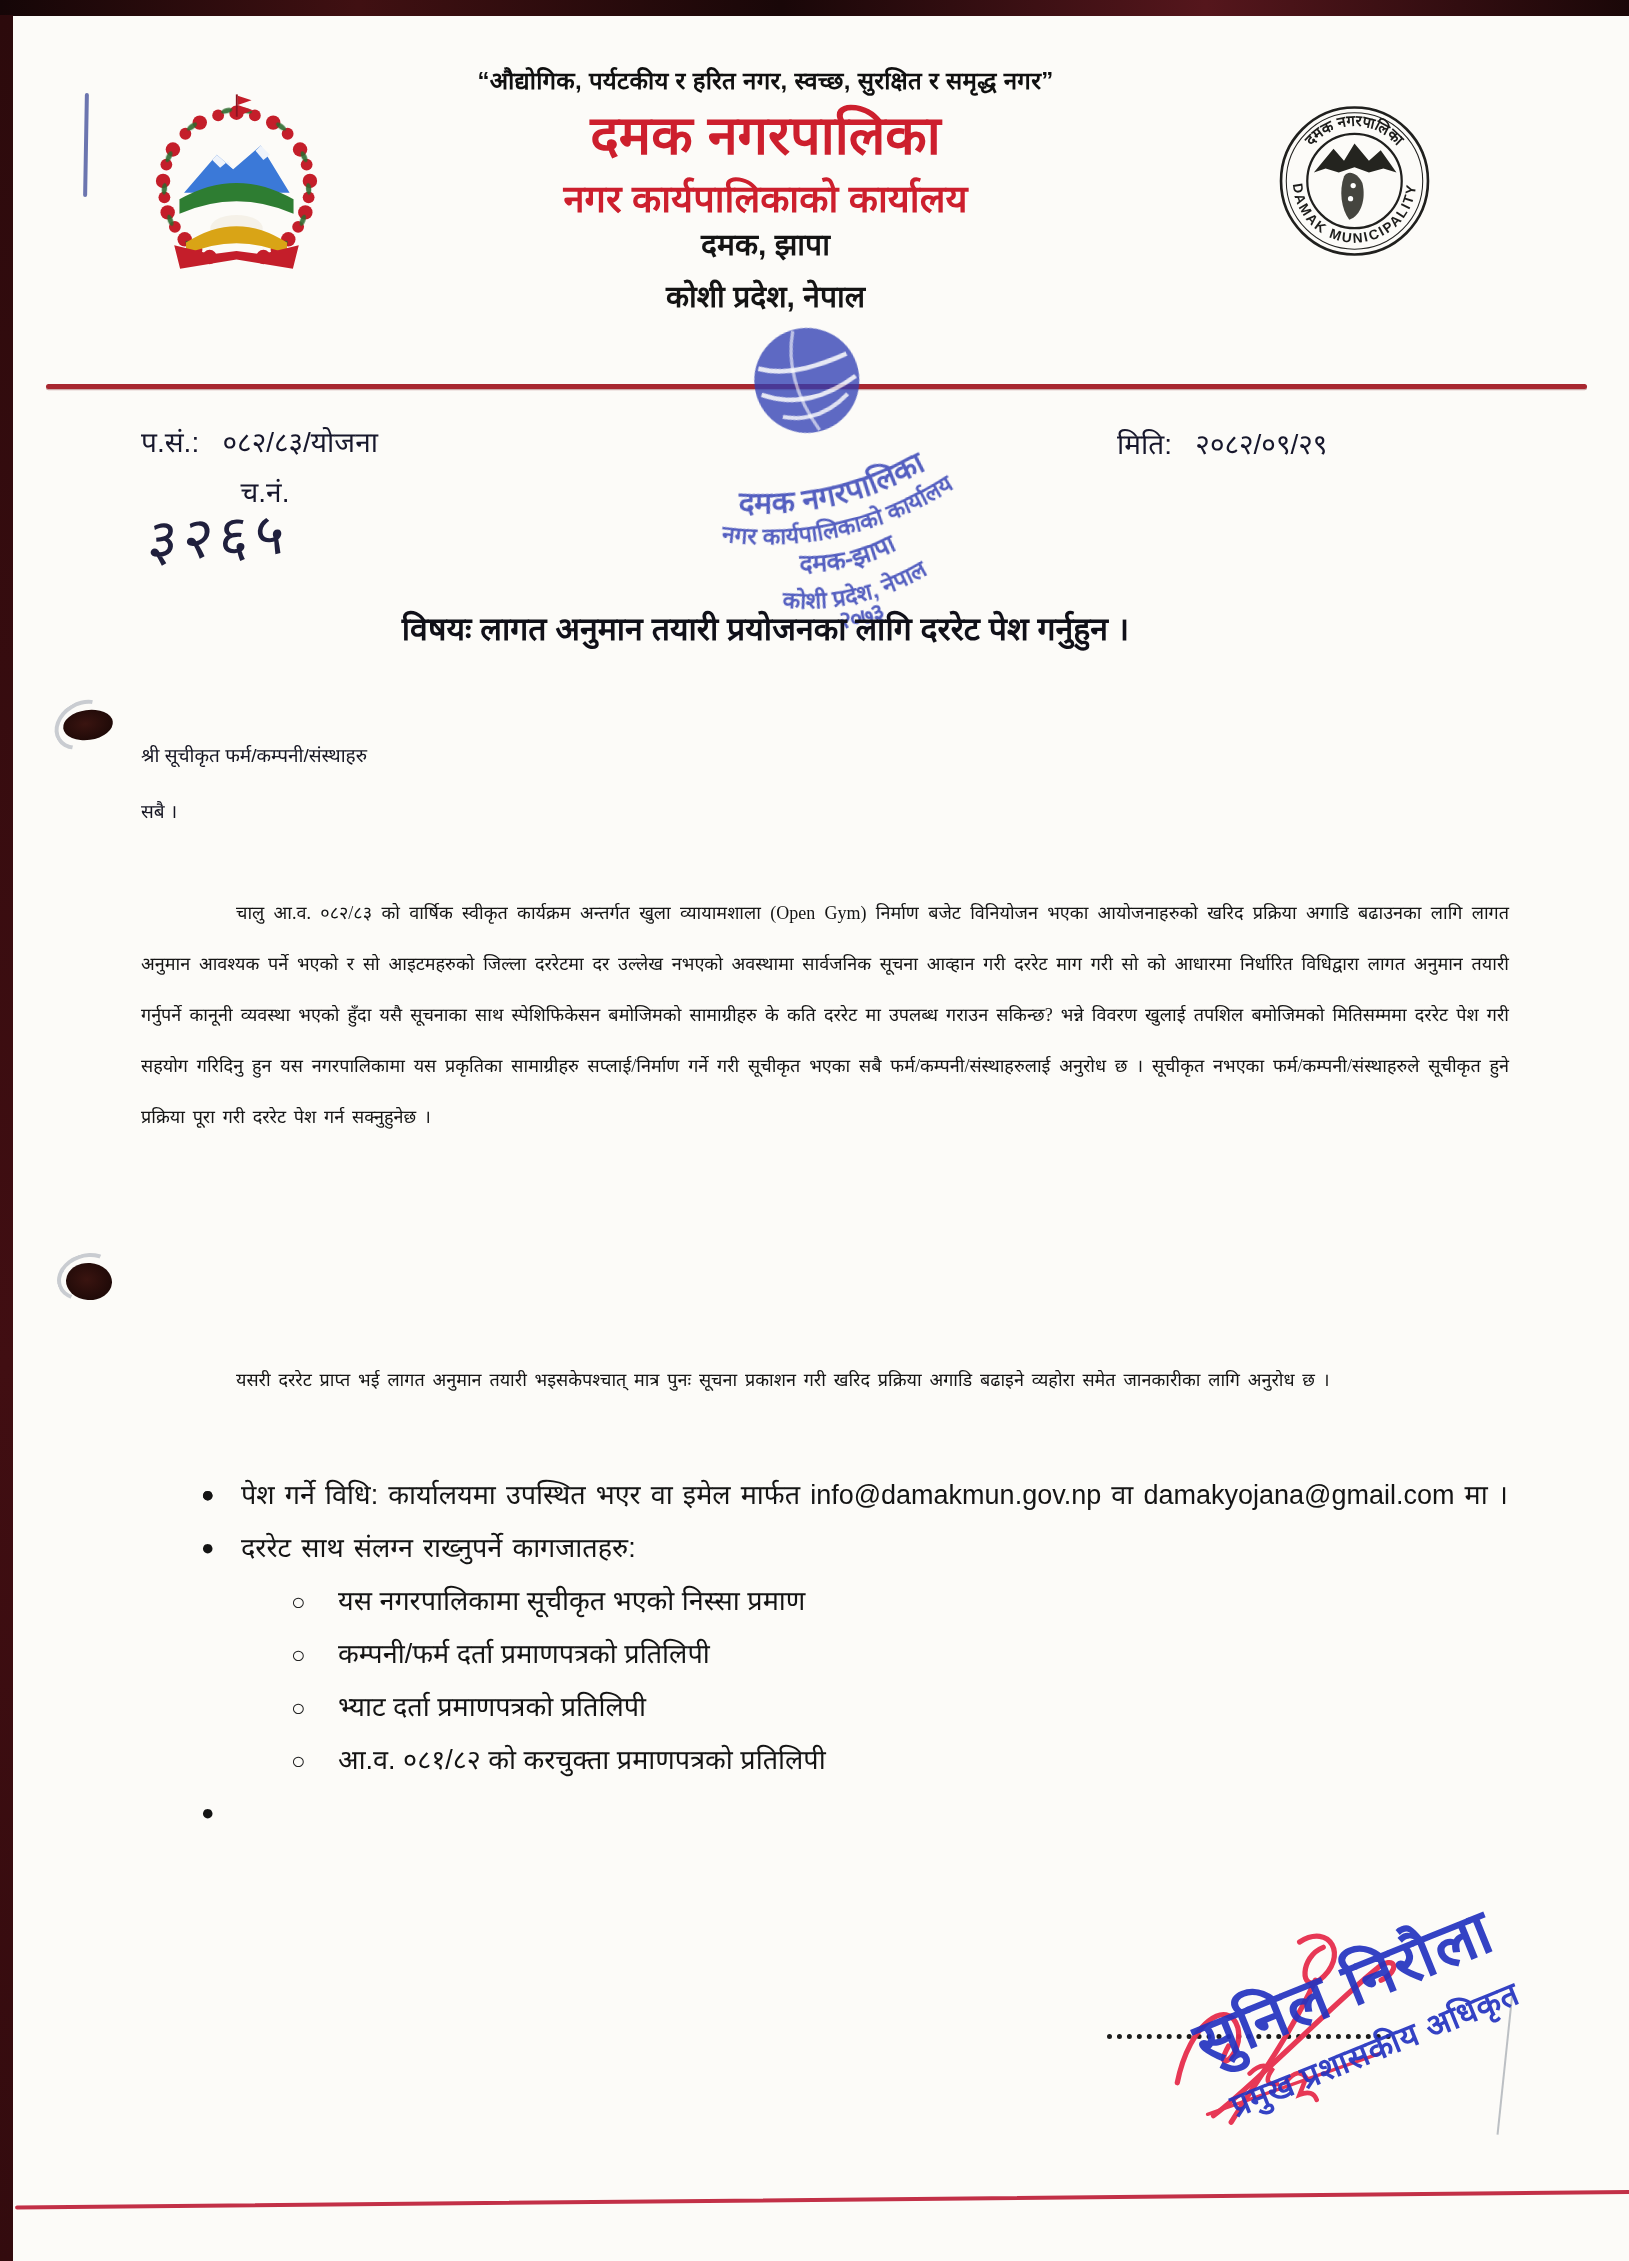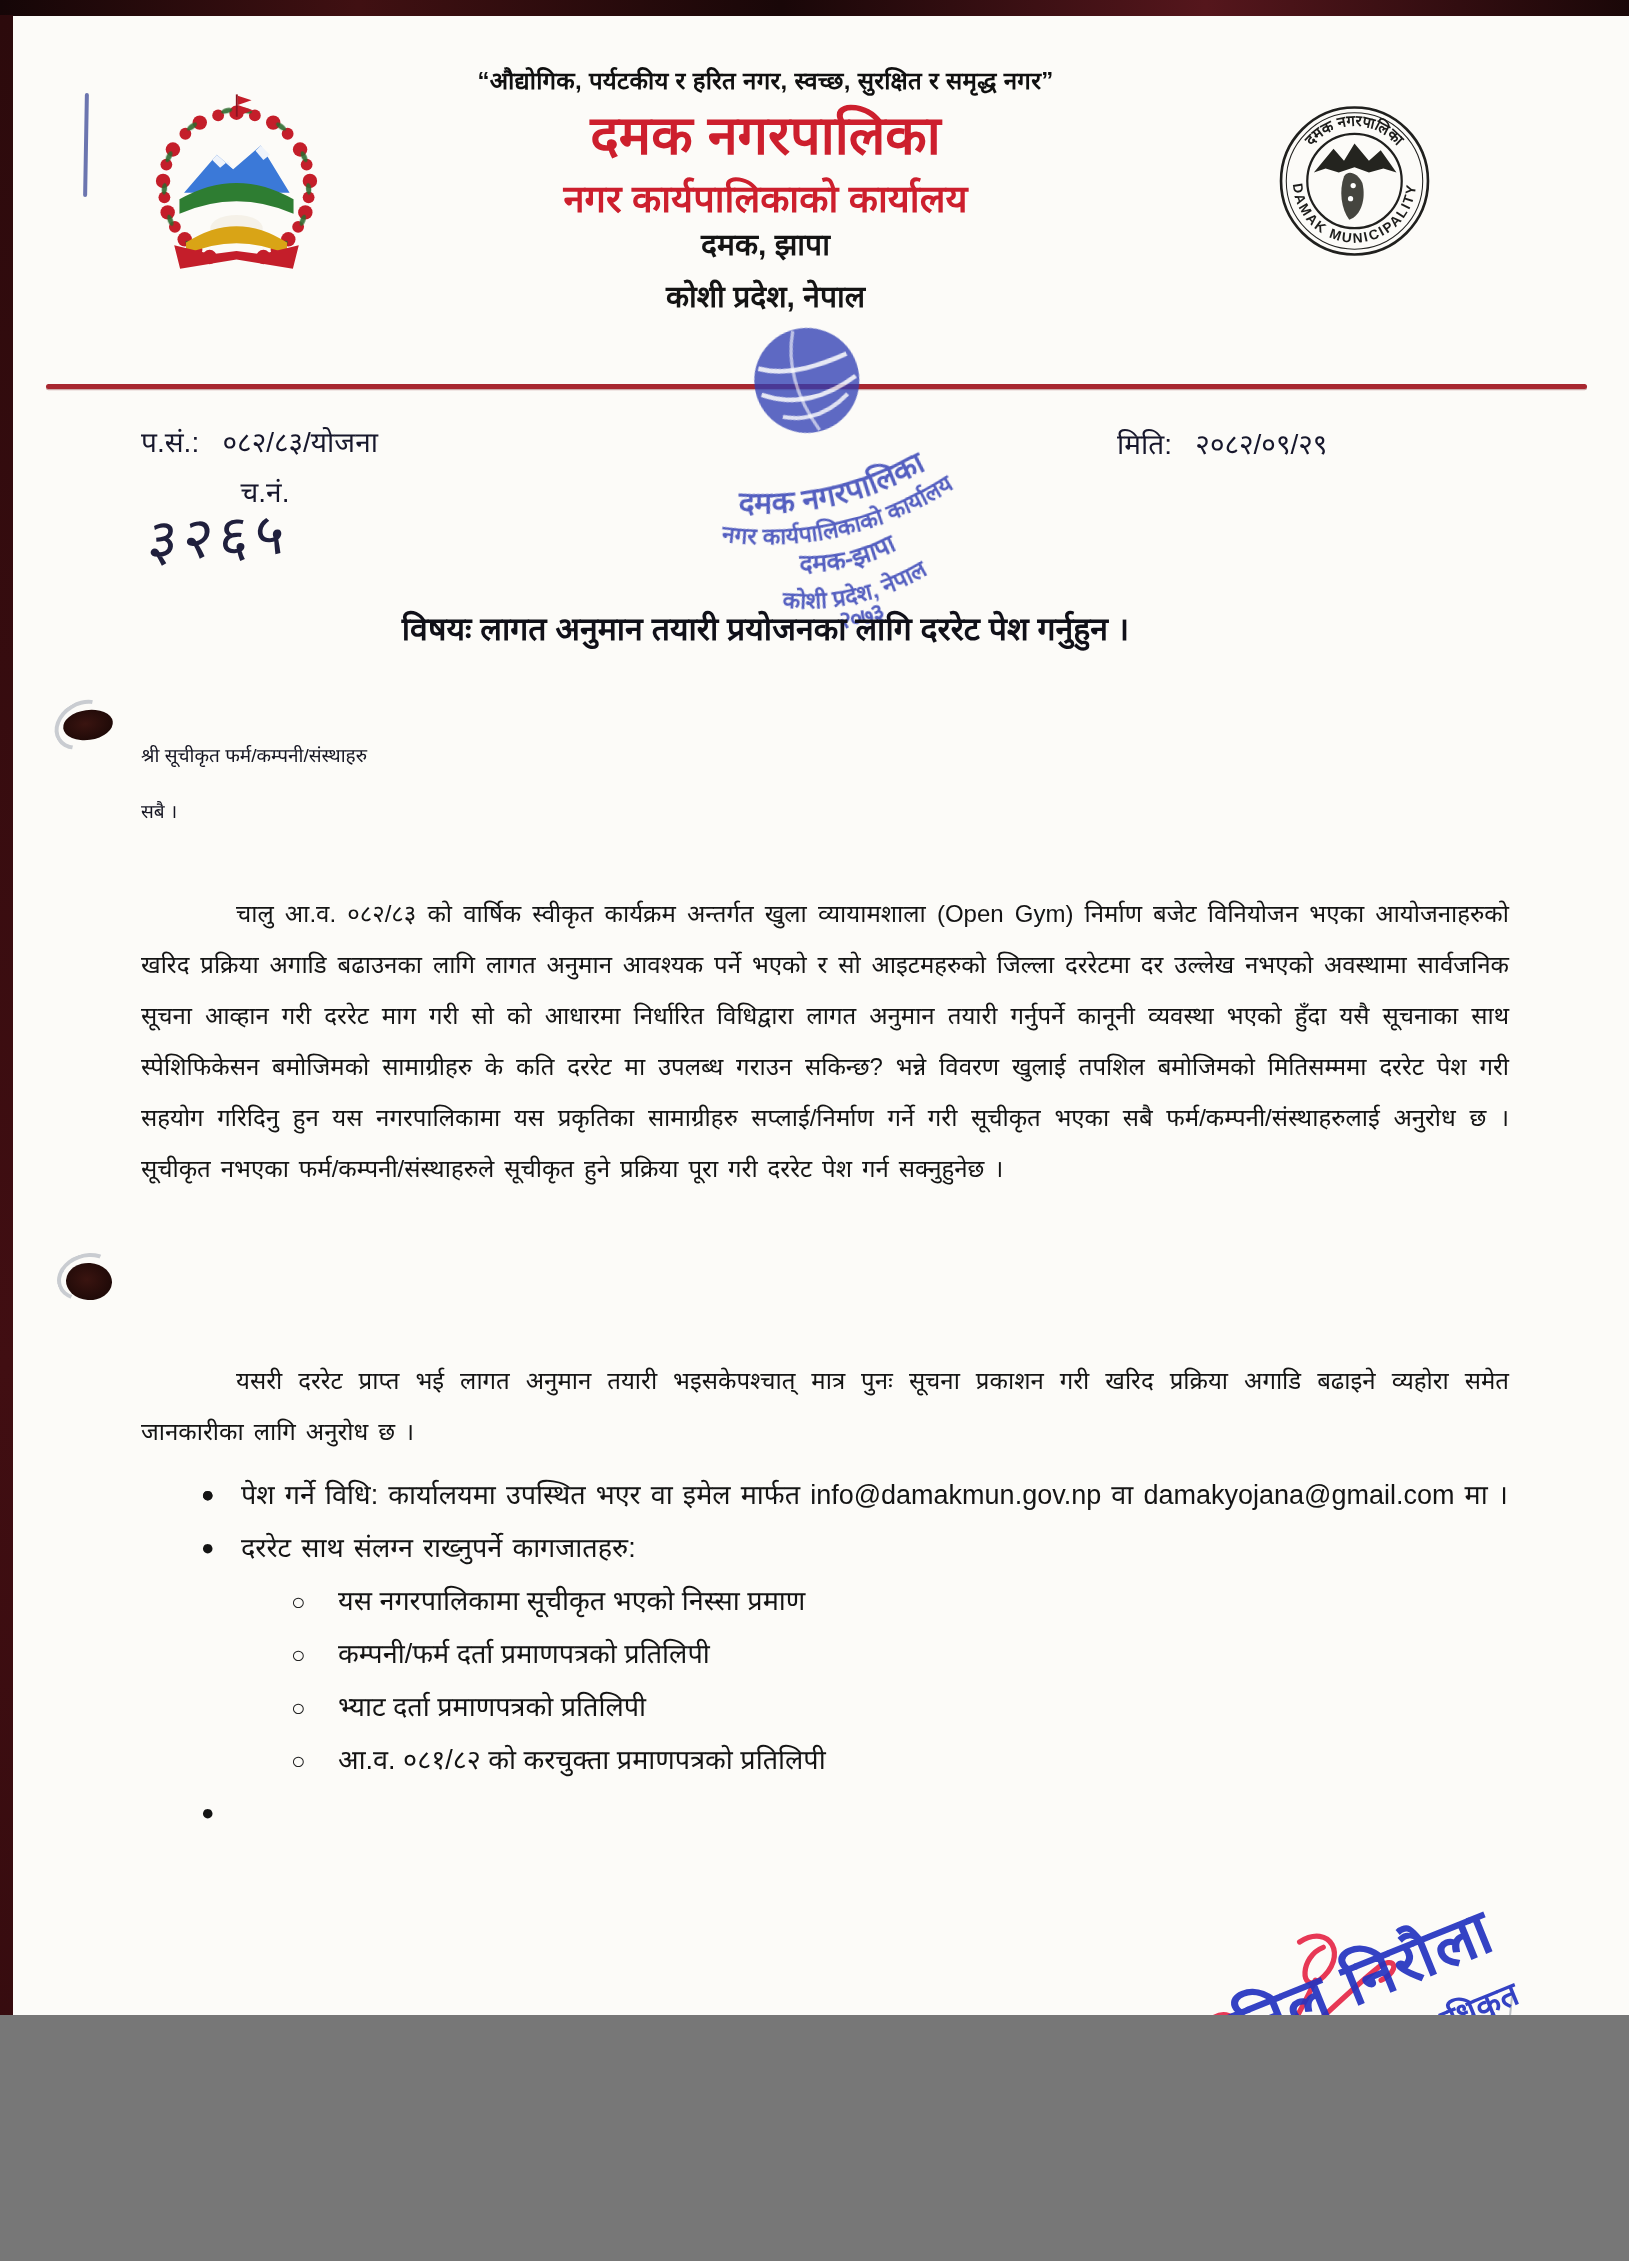--- a/index.html
+++ b/index.html
@@ -1,17 +1,17 @@
 <!DOCTYPE html>
 <html style="font-size:10.5px"><head>
 <meta charset="utf-8">
 <style>
   html,body{margin:0;padding:0;background:#777;}
   .page{
-    position:relative;width:1629px;height:2015px;margin:0 auto;
+    position:relative;width:1629px;height:2261px;margin:0 auto;
     background:#fcfbf8;overflow:hidden;
     font-family:"Liberation Sans","DejaVu Sans",sans-serif;
     color:#161616;
   }
   
   .edge-top{position:absolute;left:0;top:0;width:1629px;height:16px;
     background:linear-gradient(90deg,#150607,#401012 22%,#190708 48%,#55161c 74%,#1a0708);}
   .edge-left{position:absolute;left:0;top:14.5px;width:12.5px;height:2247px;
     background:linear-gradient(180deg,#2c0a0c,#410e12 60%,#330b0e);}
   .pen-tick{position:absolute;left:84px;top:93px;width:4px;height:104px;
@@ -40,22 +40,22 @@
     transform:skewX(-7deg) rotate(-3deg);font-weight:500;}
   .date-line{position:absolute;left:1117px;top:424px;font-size:28px;color:#17172c;}
   
   .round-stamp{position:absolute;left:673px;top:304px;transform:rotate(-13deg);opacity:.88;}
   
   .subject{position:absolute;left:217px;top:606px;width:1097px;text-align:center;
     font-size:32px;font-weight:bold;color:#101018;}
   .subject span{text-decoration-thickness:2px;text-underline-offset:9.2px;}
   
   .salutation{position:absolute;left:141px;top:728px;font-size:19px;line-height:56px;color:#141421;}
-  .para{position:absolute;left:141px;width:1368px;font-size:24px;line-height:51px;
-    text-align:justify;text-indent:95px;color:#141414;word-spacing:3.3px;}
+  .para{position:absolute;left:141px;width:1368px;font-size:18px;line-height:51px;
+    text-align:justify;text-indent:95px;color:#141414;word-spacing:3.3px;font-family:Liberation Serif, serif;}
   .para.p1{top:888px;}
   .para.p2{top:1355px;}
   
   .bullets{position:absolute;left:141px;top:1469px;width:1374px;font-size:27px;line-height:53px;color:#141414;}
   .b-item{position:relative;padding-left:100px;text-align:justify;word-spacing:2.6px;}
   .b-item>.mark{position:absolute;left:60px;top:-1.3px;font-size:22.3px;}
   .sub-items{margin:0;}
   .s-item{position:relative;padding-left:197px;}
   .s-item>.mark{position:absolute;left:150px;top:0;font-size:24px;color:#222;}
   .latin{letter-spacing:0;}

